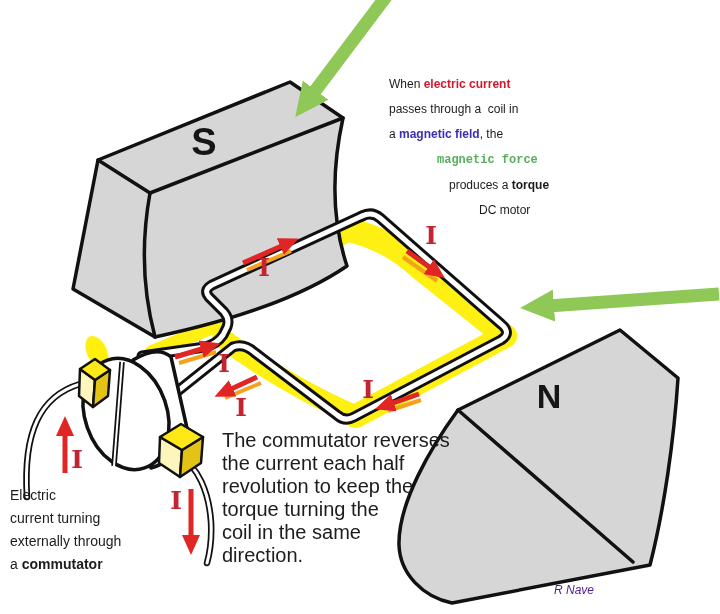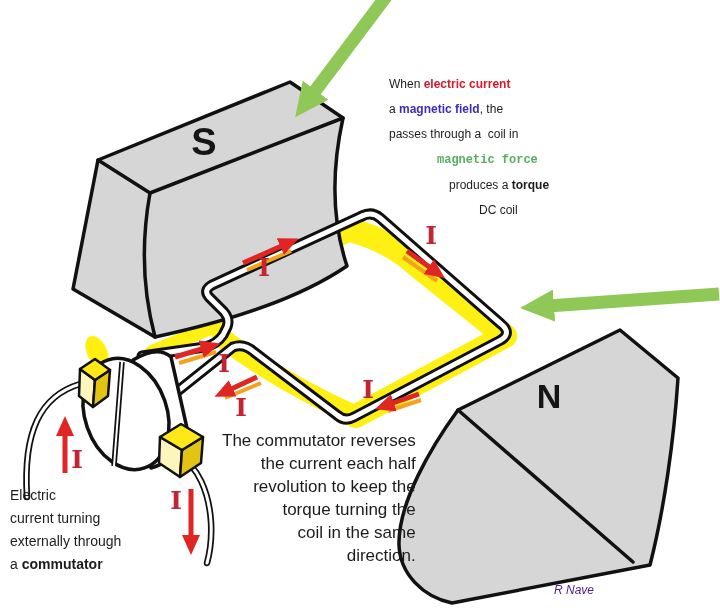--- a/index.html
+++ b/index.html
@@ -6,21 +6,21 @@
   #stage{position:relative;width:720px;height:614px;background:#ffffff;overflow:hidden;
          font-family:"Liberation Sans",sans-serif;}
   #diagram{position:absolute;left:0;top:0;}
   .caption{position:absolute;color:#1c1c1c;}
   .cap-line{white-space:pre;}
   #caption-main{left:389px;top:72px;font-size:12px;line-height:25px;width:300px;}
   #caption-main .b{font-weight:bold;}
   .em-red{color:#d11a2d;font-weight:bold;}
   .em-indigo{color:#3a2fb4;font-weight:bold;}
   .em-green{color:#58b05f;font-weight:bold;font-family:Liberation Mono, monospace;}
-  #caption-commutator{left:222px;top:429px;font-size:17px;line-height:23px;text-align:right;}
+  #caption-commutator{left:222px;top:429px;font-size:20px;line-height:23px;}
   #caption-supply{left:10px;top:484px;font-size:14px;line-height:23px;}
   #signature{left:554px;top:583px;font-size:12px;font-style:italic;color:#4c1d95;}
   .pole-label{font-family:"Liberation Sans",sans-serif;font-weight:bold;fill:#151515;}
   .i-label{font-family:"DejaVu Serif",serif;font-weight:bold;font-size:25px;}
   .wire-black{fill:none;stroke:#101010;stroke-width:11;stroke-linejoin:round;stroke-linecap:round;}
   .wire-white{fill:none;stroke:#ffffff;stroke-width:5;stroke-linejoin:round;stroke-linecap:round;}
   .thinwire-black{fill:none;stroke:#101010;stroke-width:6.5;stroke-linecap:round;}
   .thinwire-white{fill:none;stroke:#ffffff;stroke-width:3;stroke-linecap:round;}
   .outline{stroke:#111111;stroke-width:3.5;stroke-linejoin:round;}
   .edge{fill:none;stroke:#111111;stroke-width:3.5;stroke-linecap:round;}
@@ -131,25 +131,25 @@
     </g>
 
     <g stroke-width="13" stroke="#8fc857">
       <line x1="391" y1="-10" x2="312" y2="95" marker-end="url(#greenhead)"></line>
       <line x1="719" y1="294" x2="548" y2="306" marker-end="url(#greenhead)"></line>
     </g>
   </svg>
 
   <div class="caption" id="caption-main">
     <div class="cap-line"><span>When </span><span class="em-red">electric current</span></div>
+    <div class="cap-line"><span>passes through a  coil in</span></div>
     <div class="cap-line"><span>a </span><span class="em-indigo">magnetic field</span><span>, the</span></div>
-    <div class="cap-line"><span>passes through a  coil in</span></div>
     <div class="cap-line" style="padding-left:48px;"><span class="em-green">magnetic force</span></div>
     <div class="cap-line" style="padding-left:60px;"><span>produces a </span><span class="b">torque</span></div>
-    <div class="cap-line" style="padding-left:90px;"><span>DC coil</span></div>
+    <div class="cap-line" style="padding-left:90px;"><span>DC motor</span></div>
   </div>
 
   <div class="caption" id="caption-commutator">
     <div class="cap-line"><span>The commutator reverses</span></div>
     <div class="cap-line"><span>the current each half</span></div>
     <div class="cap-line"><span>revolution to keep the</span></div>
     <div class="cap-line"><span>torque turning the</span></div>
     <div class="cap-line"><span>coil in the same</span></div>
     <div class="cap-line"><span>direction.</span></div>
   </div>

